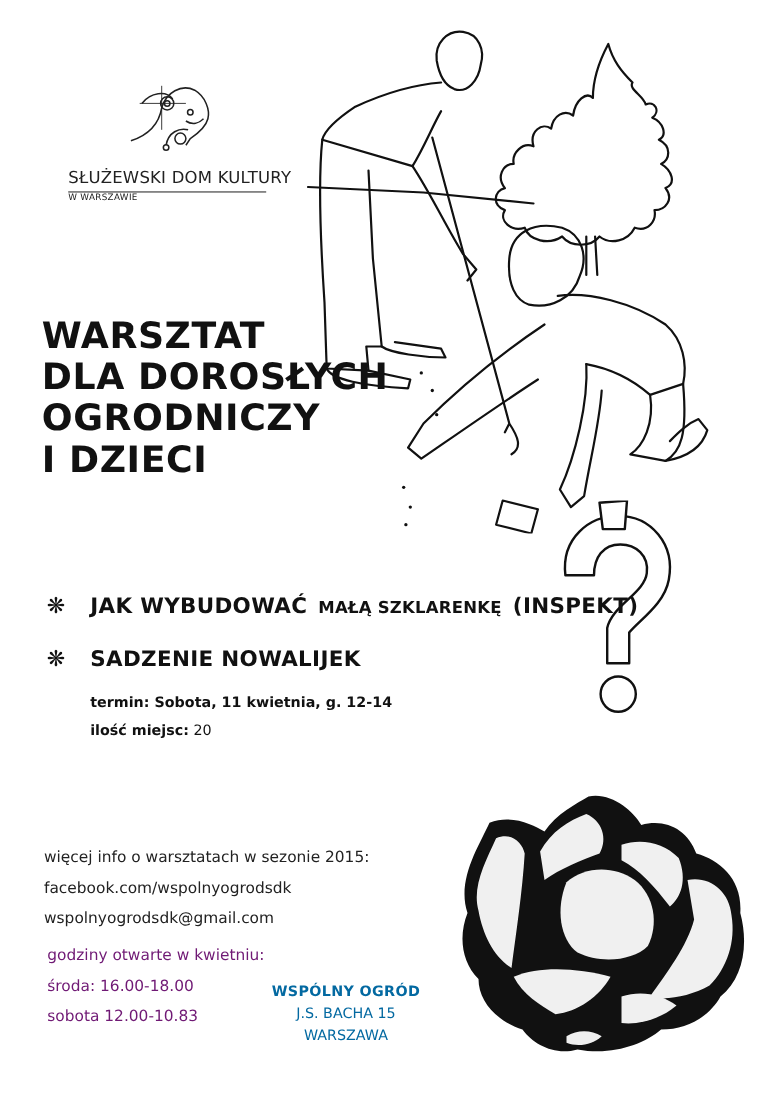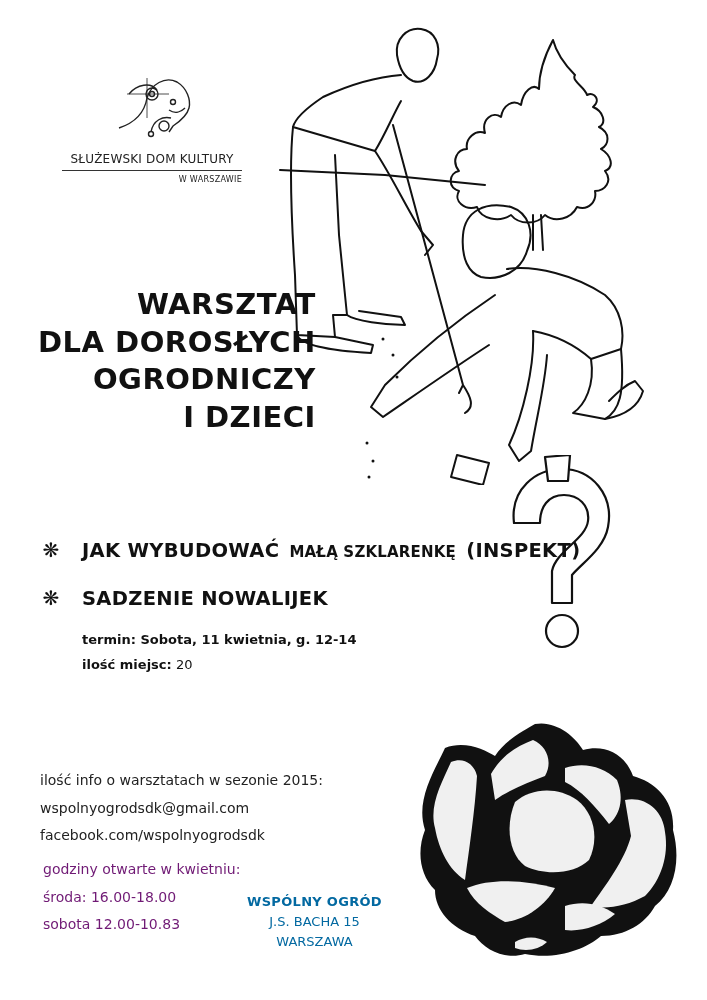--- a/index.html
+++ b/index.html
@@ -4,25 +4,25 @@
 <style>
   html, body { margin: 0; padding: 0; }
   body {
     width: 707px; height: 1000px; background: #ffffff; position: relative; overflow: hidden;
     font-family: "DejaVu Sans", "Liberation Sans", sans-serif; color: #111;
   }
   .abs { position: absolute; }
   
   .logo { left: 62px; top: 70px; width: 180px; height: 120px; }
   .logo-mark { position: absolute; left: 45px; top: 0; width: 90px; height: 72px; }
-  .logo-name { position: absolute; left: 0; top: 82px; width: 180px; text-align: center; font-size: 12px; letter-spacing: 0.2px; color: #222; padding-bottom: 4px; border-bottom: 1px solid #333; white-space: nowrap; }
-  .logo-city { position: absolute; left: 0; top: 105px; width: 180px; text-align: right; font-size: 8px; color: #222; letter-spacing: 0.3px; }
+  .logo-name { position: absolute; left: 0; top: 82px; width: 180px; text-align: center; font-size: 15px; letter-spacing: 0.2px; color: #222; padding-bottom: 4px; border-bottom: 1px solid #333; white-space: nowrap; }
+  .logo-city { position: absolute; left: 0; top: 105px; width: 180px; text-align: left; font-size: 8px; color: #222; letter-spacing: 0.3px; }
 
   
-  .title { left: 38px; top: 286px; font-weight: bold; font-size: 29px; line-height: 37.5px; letter-spacing: 0.5px; color: #111; text-align: right; }
+  .title { left: 38px; top: 286px; font-weight: bold; font-size: 33px; line-height: 37.5px; letter-spacing: 0.5px; color: #111; }
   .title div { white-space: nowrap; }
 
   
   .bullets { left: 40px; top: 526px; }
   .bullet { display: flex; align-items: center; height: 48px; }
   .bullet .star { width: 22px; font-size: 20px; margin-right: 20px; line-height: 1; text-align: center; }
   .bullet .big { font-weight: bold; font-size: 19.5px; letter-spacing: 0.3px; white-space: nowrap; }
   .bullet .small { font-weight: bold; font-size: 15px; letter-spacing: 0.2px; margin: 0 3px; }
 
   
@@ -129,23 +129,23 @@
     <span class="big">SADZENIE NOWALIJEK</span>
   </div>
 </div>
 
 <div class="abs details">
   <div><b>termin: Sobota, 11 kwietnia, g. 12-14</b></div>
   <div><b>ilość miejsc:</b> <span>20</span></div>
 </div>
 
 <div class="abs info">
-  <div>ilość info o warsztatach w sezonie 2015:</div>
+  <div>więcej info o warsztatach w sezonie 2015:</div>
+  <div>facebook.com/wspolnyogrodsdk</div>
   <div>wspolnyogrodsdk@gmail.com</div>
-  <div>facebook.com/wspolnyogrodsdk</div>
 </div>
 
 <div class="abs hours">
   <div>godziny otwarte w kwietniu:</div>
   <div>środa: 16.00-18.00</div>
   <div>sobota 12.00-10.83</div>
 </div>
 
 <div class="abs address">
   <div class="b">WSPÓLNY OGRÓD</div>

